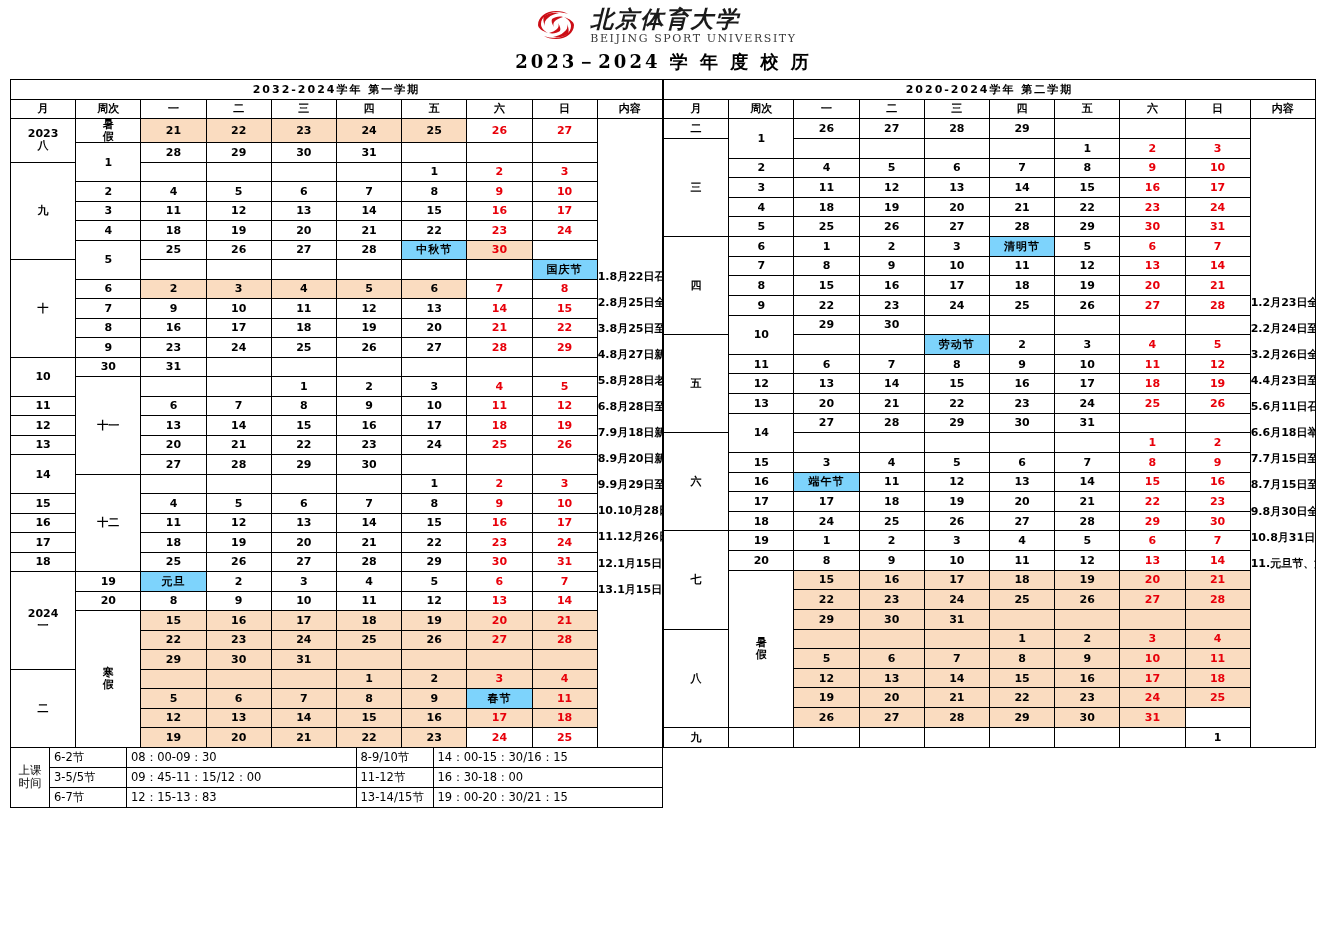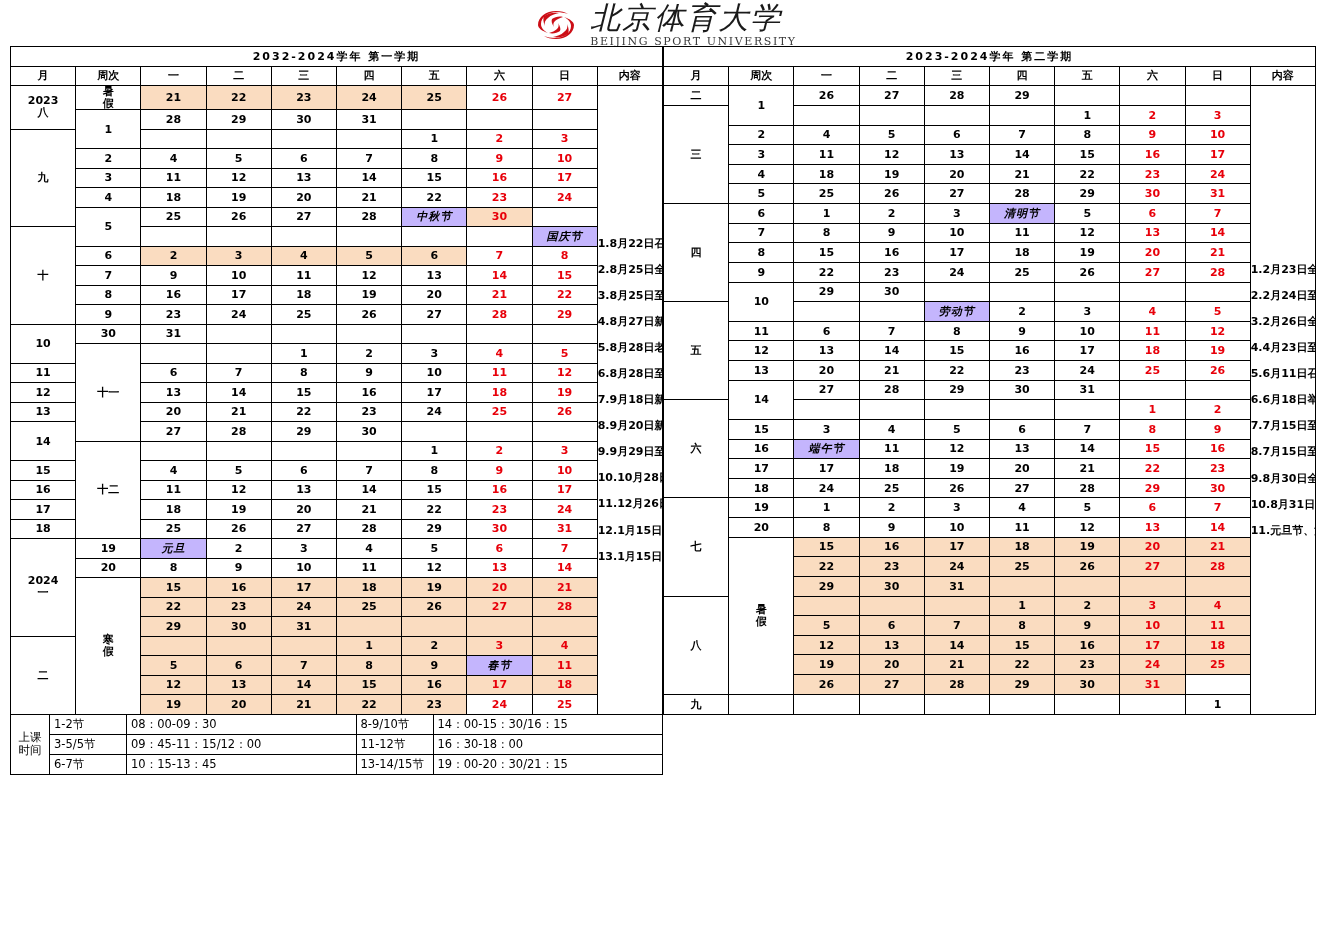--- a/index.html
+++ b/index.html
@@ -11,21 +11,21 @@
     color:#000;
     overflow:hidden;
   }
   .page{position:relative;width:1327px;height:947px;box-sizing:border-box;padding:0 10px;}
 
   
   .masthead{text-align:center;padding-top:4px;}
   .logo-row{display:flex;justify-content:center;align-items:center;gap:8px;height:42px;}
   .logo-mark{width:52px;height:40px;flex:0 0 auto;}
   .logo-text{display:flex;flex-direction:column;align-items:flex-start;line-height:1;}
-  .logo-cn{font-family:"DejaVu Serif","Liberation Serif",serif;font-size:30px;font-weight:400;
+  .logo-cn{font-family:"DejaVu Serif","Liberation Serif",serif;font-size:23px;font-weight:700;
            letter-spacing:2px;color:#1a1a1a;font-style:italic;}
   .logo-en{font-family:"DejaVu Serif","Liberation Serif",serif;font-size:11px;
            letter-spacing:1.6px;color:#3b3b3b;margin-top:3px;}
   .doc-title{font-family:"DejaVu Serif","Liberation Serif",serif;font-size:18px;font-weight:700;
              letter-spacing:3px;margin-top:4px;margin-bottom:5px;}
 
   
   .cal-wrap{display:flex;width:100%;}
   table.cal{border-collapse:collapse;table-layout:fixed;width:653px;}
   table.cal td,table.cal th{
@@ -42,22 +42,22 @@
   }
   .semtitle{font-size:14px;letter-spacing:2px;height:21px;font-weight:bold;}
   .hdr{font-size:13px;height:20px;font-weight:bold;}
   .c-month{width:30px;}
   .c-week{width:32px;}
   .c-day{width:49px;}
   .c-note{width:248px;}
   td.num{font-weight:normal;font-size:11.5px;font-family:"DejaVu Serif","Liberation Serif",serif;}
   td.sun,td.sat{color:#e8000a;}
   td.hl{background:#fadcc0;}
-  td.fest{background:#c4b5fd;font-size:11px;font-weight:normal;letter-spacing:1px;
-          font-family:"DejaVu Sans","Liberation Sans",sans-serif;font-style:italic;}
+  td.fest{background:#7dd3fc;font-size:11px;font-weight:normal;letter-spacing:1px;
+          font-family:"DejaVu Sans","Liberation Sans",sans-serif;}
   td.mon-lbl{font-size:13px;font-weight:normal;font-family:"DejaVu Serif","Liberation Serif",serif;}
   td.yr-lbl{font-size:10px;font-weight:normal;line-height:1.15;
             font-family:"DejaVu Serif","Liberation Serif",serif;}
   td.wk{font-size:11px;font-weight:bold;}
   td.vac{font-size:12px;font-weight:bold;letter-spacing:0;line-height:1.05;}
 
   td.notes{
     text-align:left;vertical-align:top;
     font-size:11.5px;font-weight:normal;line-height:1.55;
     padding:3px 5px 3px 6px;white-space:normal;
@@ -96,20 +96,21 @@
             <path d="M22 14c3-2 7-3 11-2-3 1-6 2-8 4-2 2-2 4-1 6-2-3-3-6-2-8z"></path>
             <path d="M30 26c-3 2-7 3-11 2 3-1 6-2 8-4 2-2 2-4 1-6 2 3 3 6 2 8z"></path>
           </g>
         </svg>
       </span>
       <span class="logo-text">
         <span class="logo-cn">北京体育大学</span>
         <span class="logo-en">BEIJING SPORT UNIVERSITY</span>
       </span>
     </div>
+    <div class="doc-title">2023－2024 学 年 度 校 历</div>
   </div>
 
   <div class="cal-wrap">
     <table class="cal" id="sem1-table">
         <tbody>
           <tr>
             <td class="semtitle" colspan="10">2032-2024学年  第一学期</td>
           </tr>
           <tr>
             <td class="hdr c-month">月</td>
@@ -455,21 +456,21 @@
             <td class="c-day num hl">22</td>
             <td class="c-day num hl">23</td>
             <td class="c-day num sat">24</td>
             <td class="c-day num sun">25</td>
           </tr>
         </tbody>
       </table>
     <table class="cal" id="sem2-table">
         <tbody>
           <tr>
-            <td class="semtitle" colspan="10">2023-2024学年  第二学期</td>
+            <td class="semtitle" colspan="10">2020-2024学年  第二学期</td>
           </tr>
           <tr>
             <td class="hdr c-month">月</td>
             <td class="hdr c-week">周次</td>
             <td class="hdr c-day">一</td>
             <td class="hdr c-day">二</td>
             <td class="hdr c-day">三</td>
             <td class="hdr c-day">四</td>
             <td class="hdr c-day">五</td>
             <td class="hdr c-day">六</td>
@@ -811,34 +812,34 @@
           </tr>
         </tbody>
       </table>
   </div>
 
   <div class="footrow">
     <table class="sched" id="sched-table">
         <tbody>
           <tr>
             <td class="sc-lbl" rowspan="3">上课<br>时间</td>
-            <td class="sc-p">1-2节</td>
+            <td class="sc-p">6-2节</td>
             <td class="sc-t">08：00-09：30</td>
             <td class="sc-p">8-9/10节</td>
             <td class="sc-t">14：00-15：30/16：15</td>
           </tr>
           <tr>
             <td class="sc-p">3-5/5节</td>
             <td class="sc-t">09：45-11：15/12：00</td>
             <td class="sc-p">11-12节</td>
             <td class="sc-t">16：30-18：00</td>
           </tr>
           <tr>
             <td class="sc-p">6-7节</td>
-            <td class="sc-t">10：15-13：45</td>
+            <td class="sc-t">12：15-13：83</td>
             <td class="sc-p">13-14/15节</td>
             <td class="sc-t">19：00-20：30/21：15</td>
           </tr>
         </tbody>
       </table>
   </div>
 
 </div>
 
 </body></html>

